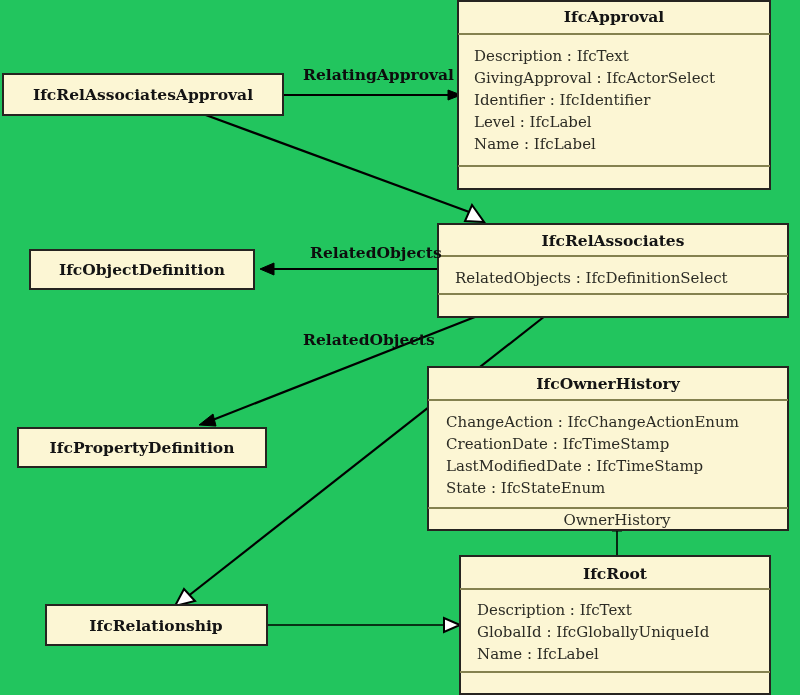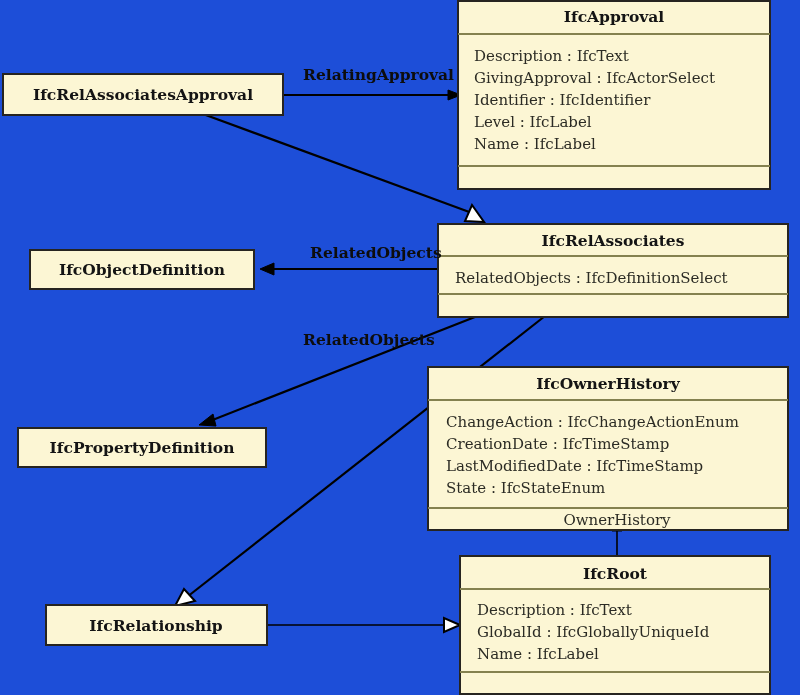--- a/index.html
+++ b/index.html
@@ -4,21 +4,21 @@
 <style>
   html, body {
     margin: 0;
     padding: 0;
     background: #ffffff;
   }
   #diagram-root {
     position: relative;
     width: 800px;
     height: 695px;
-    background: #1d4ed8;
+    background: #22c55e;
     font-family: "DejaVu Serif", "Liberation Serif", serif;
     overflow: hidden;
   }
   svg.uml-canvas {
     position: absolute;
     left: 0;
     top: 0;
     width: 800px;
     height: 695px;
     display: block;

